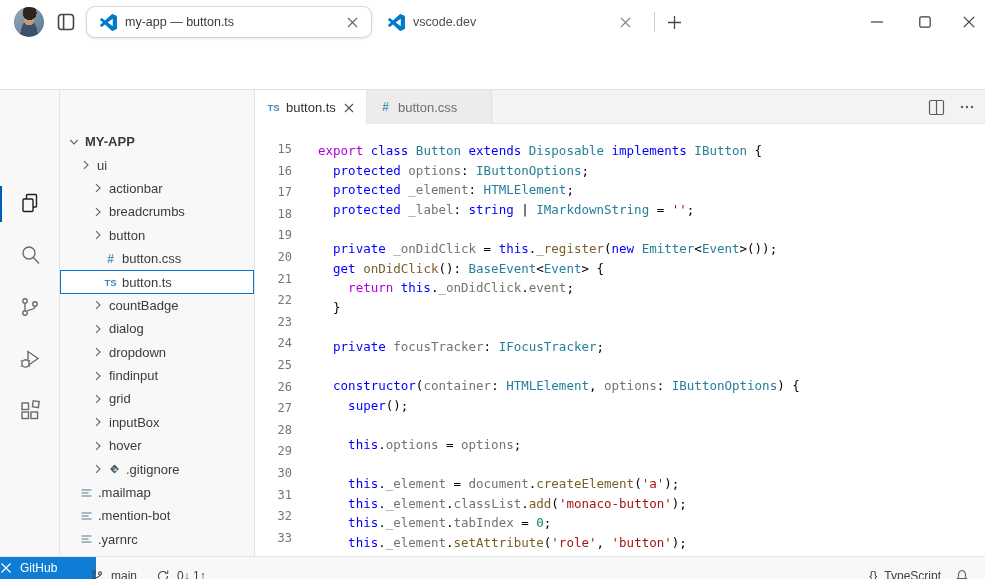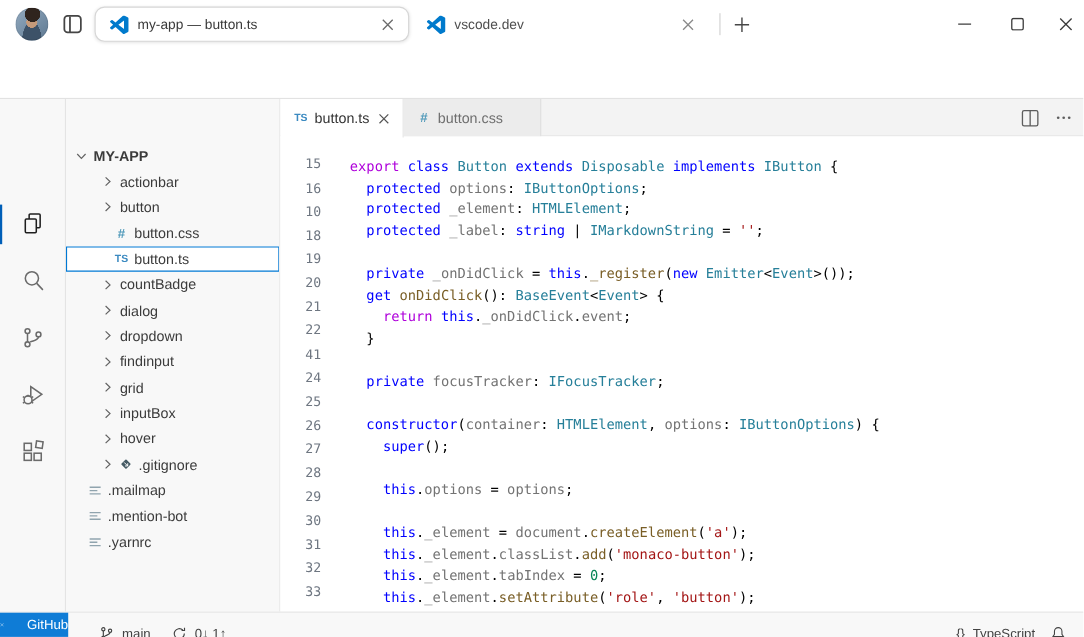--- a/index.html
+++ b/index.html
@@ -98,22 +98,22 @@
   .ln { height:21.6px; line-height:21.6px;text-align:right; }
   .code { position:absolute; left:63px; top:17px; font-size:12.5px; white-space:pre; color:#000; }
   .cl { height:19.6px; line-height:19.6px; }
   .tk-p { color:#af00db; } .tk-b { color:#0000ff; } .tk-t { color:#267f99; }
   .tk-f { color:#795e26; } .tk-v { color:#737373; } .tk-s { color:#a31515; }
   .tk-n { color:#098658; } .tk-d { color:#000000; }
 
   
   .statusbar { position:absolute; left:0; top:556px; width:985px; height:23px; background:#f8f8f8;
                border-top:1px solid #e6e6e6; font-size:12px; color:#424242; }
-  .sb-remote { position:absolute; left:0; top:0; height:22px; width:62px; background:#0f7cd6;
-               color:#fff; display:flex; align-items:center; gap:21px; }
+  .sb-remote { position:absolute; left:0; top:0; height:22px; width:96px; background:#0f7cd6;
+               color:#fff; display:flex; align-items:center; gap:8px; }
   .sb-item { position:absolute; top:4px; height:22px; display:flex; align-items:flex-end; gap:7px; }
   .sb-branch { left:90px; } .sb-sync { left:156px; }
   .sb-lang { right:44px; } .sb-bell { right:16px; }
 </style>
 </head>
 <body>
 
 <div class="tabstrip">
   <div class="avatar"></div>
 
@@ -268,25 +268,37 @@
   </div>
 
   <div class="sidebar">
     <div class="tree" id="file-tree">
         <div class="trow bold" style="padding-left:6px">
           <svg class="chev" viewBox="0 0 16 16">
             <path d="M4.2 6l3.8 4 3.8-4" fill="none" stroke="#646464" stroke-width="1.1"></path>
           </svg>
           <span class="tl">MY-APP</span>
         </div>
+        <div class="trow" style="padding-left:18px">
+          <svg class="chev" viewBox="0 0 16 16">
+            <path d="M6 4.2l4 3.8-4 3.8" fill="none" stroke="#646464" stroke-width="1.1"></path>
+          </svg>
+          <span class="tl">ui</span>
+        </div>
         <div class="trow" style="padding-left:30px">
           <svg class="chev" viewBox="0 0 16 16">
             <path d="M6 4.2l4 3.8-4 3.8" fill="none" stroke="#646464" stroke-width="1.1"></path>
           </svg>
           <span class="tl">actionbar</span>
+        </div>
+        <div class="trow" style="padding-left:30px">
+          <svg class="chev" viewBox="0 0 16 16">
+            <path d="M6 4.2l4 3.8-4 3.8" fill="none" stroke="#646464" stroke-width="1.1"></path>
+          </svg>
+          <span class="tl">breadcrumbs</span>
         </div>
         <div class="trow" style="padding-left:30px">
           <svg class="chev" viewBox="0 0 16 16">
             <path d="M6 4.2l4 3.8-4 3.8" fill="none" stroke="#646464" stroke-width="1.1"></path>
           </svg>
           <span class="tl">button</span>
         </div>
         <div class="trow" style="padding-left:42px">
           <span class="fi fi-css">#</span>
           <span class="tl">button.css</span>
@@ -397,27 +409,27 @@
               <circle cx="13" cy="8" r="1.2" fill="#5c5c5c"></circle>
             </svg>
         </span>
       </div>
     </div>
 
     <div class="editor">
       <div class="gutter" id="gutter">
           <div class="ln">15</div>
           <div class="ln">16</div>
-          <div class="ln">10</div>
+          <div class="ln">17</div>
           <div class="ln">18</div>
           <div class="ln">19</div>
           <div class="ln">20</div>
           <div class="ln">21</div>
           <div class="ln">22</div>
-          <div class="ln">41</div>
+          <div class="ln">23</div>
           <div class="ln">24</div>
           <div class="ln">25</div>
           <div class="ln">26</div>
           <div class="ln">27</div>
           <div class="ln">28</div>
           <div class="ln">29</div>
           <div class="ln">30</div>
           <div class="ln">31</div>
           <div class="ln">32</div>
           <div class="ln">33</div>

